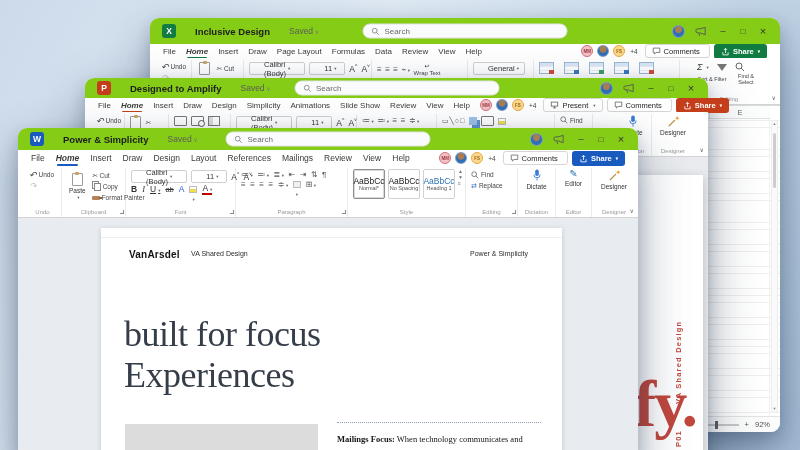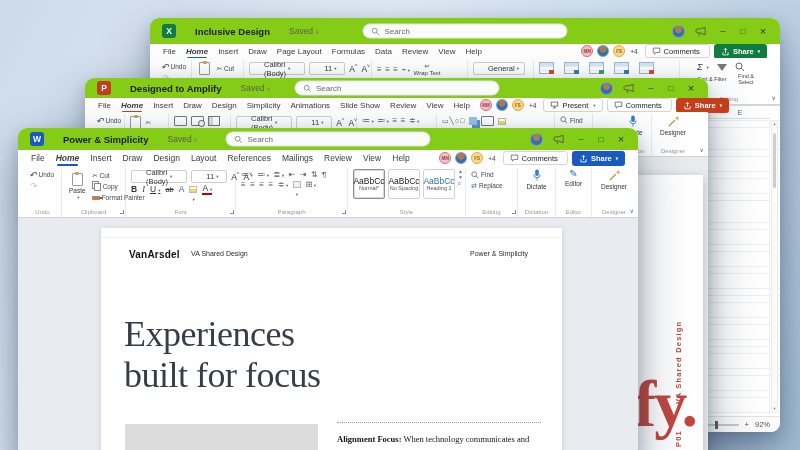--- a/index.html
+++ b/index.html
@@ -675,23 +675,23 @@
     </div>
     <div class="wcanvas">
       <div class="page">
         <div class="phline"></div>
         <div class="phrow">
           <span class="plogo">VanArsdel</span>
           <span class="pcenter">VA Shared Design</span>
           <span class="pright">Power &amp; Simplicity</span>
         </div>
         <div class="heading">
+          <div>built for focus</div>
           <div>Experiences</div>
-          <div>built for focus</div>
         </div>
         <div class="imgblock"></div>
         <div class="dotline"></div>
-        <div class="para"><b>Alignment Focus:</b><span> When technology communicates and</span></div>
+        <div class="para"><b>Mailings Focus:</b><span> When technology communicates and</span></div>
       </div>
     </div>
   </div>
 
 </div>
 
 </body></html>

